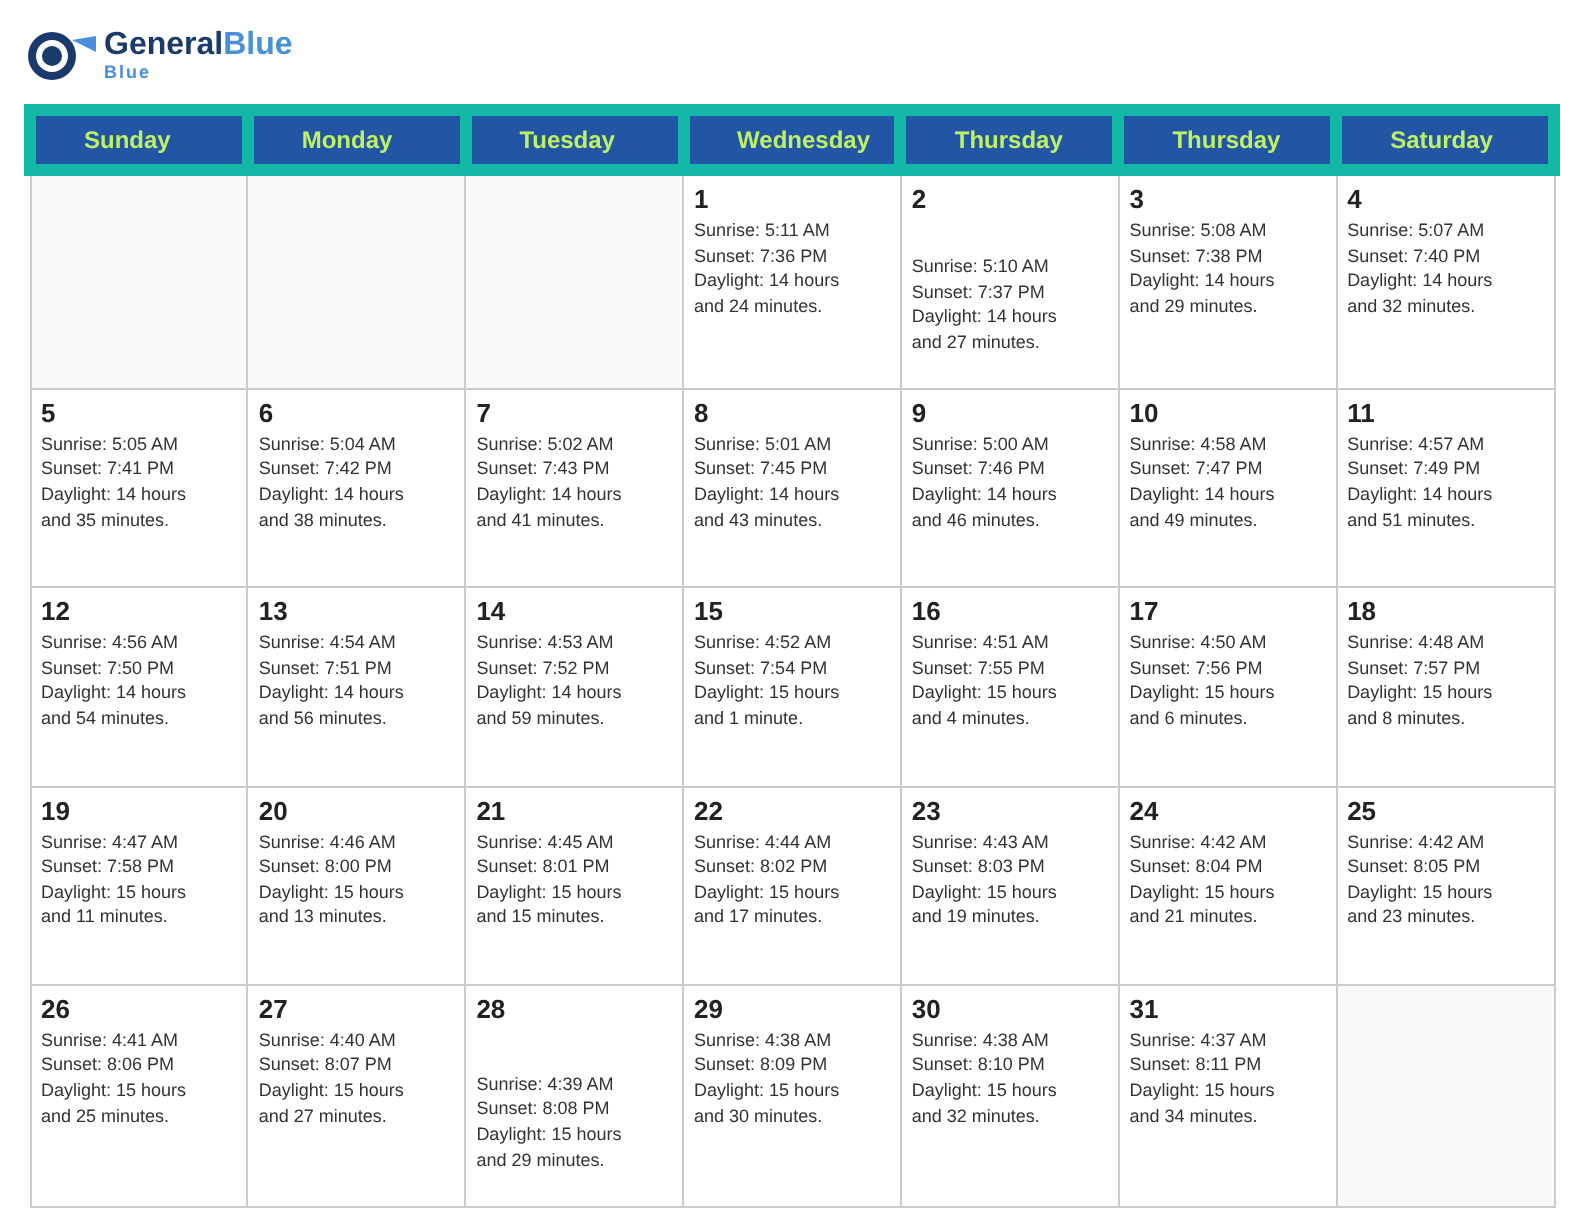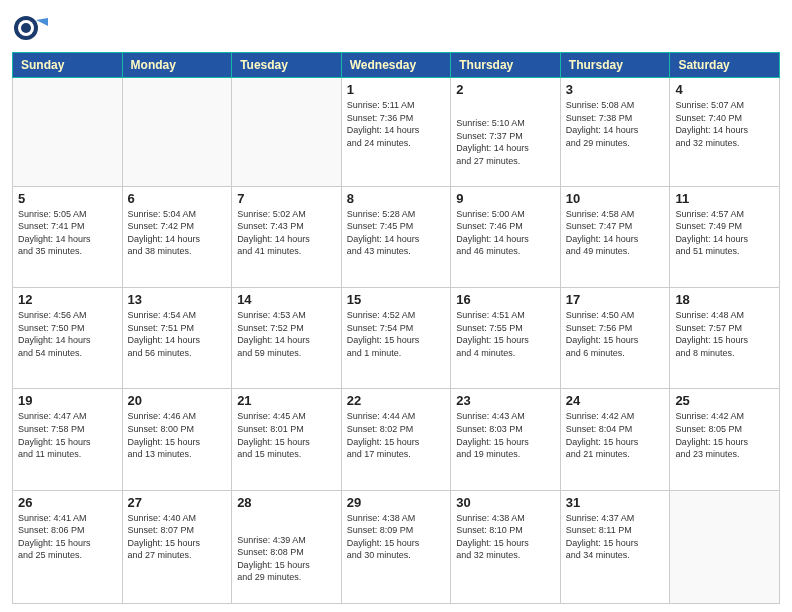--- a/index.html
+++ b/index.html
@@ -43,26 +43,26 @@
     }
     .calendar {
       flex: 1;
       border: 1px solid #ccc;
       border-collapse: collapse;
       width: 100%;
       table-layout: fixed;
     }
     .calendar th {
       background: #2255a4;
-      color: #fef9c3;
+      color: #bef264;
       text-align: left;
-      padding: 5px 8px;
+      padding: 5px 24px;
       font-size: 12px;
       font-weight: bold;
-      border: 1px solid #14b8a6;
+      border: 6px solid #14b8a6;
     }
     .calendar td {
       border: 1px solid #ccc;
       vertical-align: top;
       padding: 4px 5px;
       font-size: 9.5px;
       color: #333;
       height: 88px;
     }
     .day-num {
@@ -90,20 +90,24 @@
 <div class="container">
   <div class="header">
     <div class="logo">
       <div style="display:flex;align-items:center;gap:0">
         <svg width="36" height="36" viewBox="0 0 36 36">
           <ellipse cx="14" cy="18" rx="12" ry="12" fill="#1a3a6b"></ellipse>
           <ellipse cx="14" cy="18" rx="8" ry="8" fill="#fff"></ellipse>
           <ellipse cx="14" cy="18" rx="5" ry="5" fill="#1a3a6b"></ellipse>
           <polygon points="24,10 36,16 36,8" fill="#4a90d9"></polygon>
         </svg>
+        <div style="margin-left:4px">
+          <div style="font-size:16px;font-weight:bold;color:#1a3a6b;line-height:1">General<span style="color:#4a90d9">Blue</span></div>
+          <div style="font-size:9px;color:#4a90d9;font-weight:bold;letter-spacing:1px">Blue</div>
+        </div>
       </div>
     </div>
     <div class="title-block">
       <div class="month-title"></div>
       <div class="location-title"></div>
     </div>
   </div>
 
   <table class="calendar">
     <thead>
@@ -168,21 +172,21 @@
           </td>
           <td>
             <span class="day-num">7</span>
             <div class="cell-text" style="white-space: pre-line;">Sunrise: 5:02 AM
 Sunset: 7:43 PM
 Daylight: 14 hours
 and 41 minutes.</div>
           </td>
           <td>
             <span class="day-num">8</span>
-            <div class="cell-text" style="white-space: pre-line;">Sunrise: 5:28 AM
+            <div class="cell-text" style="white-space: pre-line;">Sunrise: 5:01 AM
 Sunset: 7:45 PM
 Daylight: 14 hours
 and 43 minutes.</div>
           </td>
           <td>
             <span class="day-num">9</span>
             <div class="cell-text" style="white-space: pre-line;">Sunrise: 5:00 AM
 Sunset: 7:46 PM
 Daylight: 14 hours
 and 46 minutes.</div>

